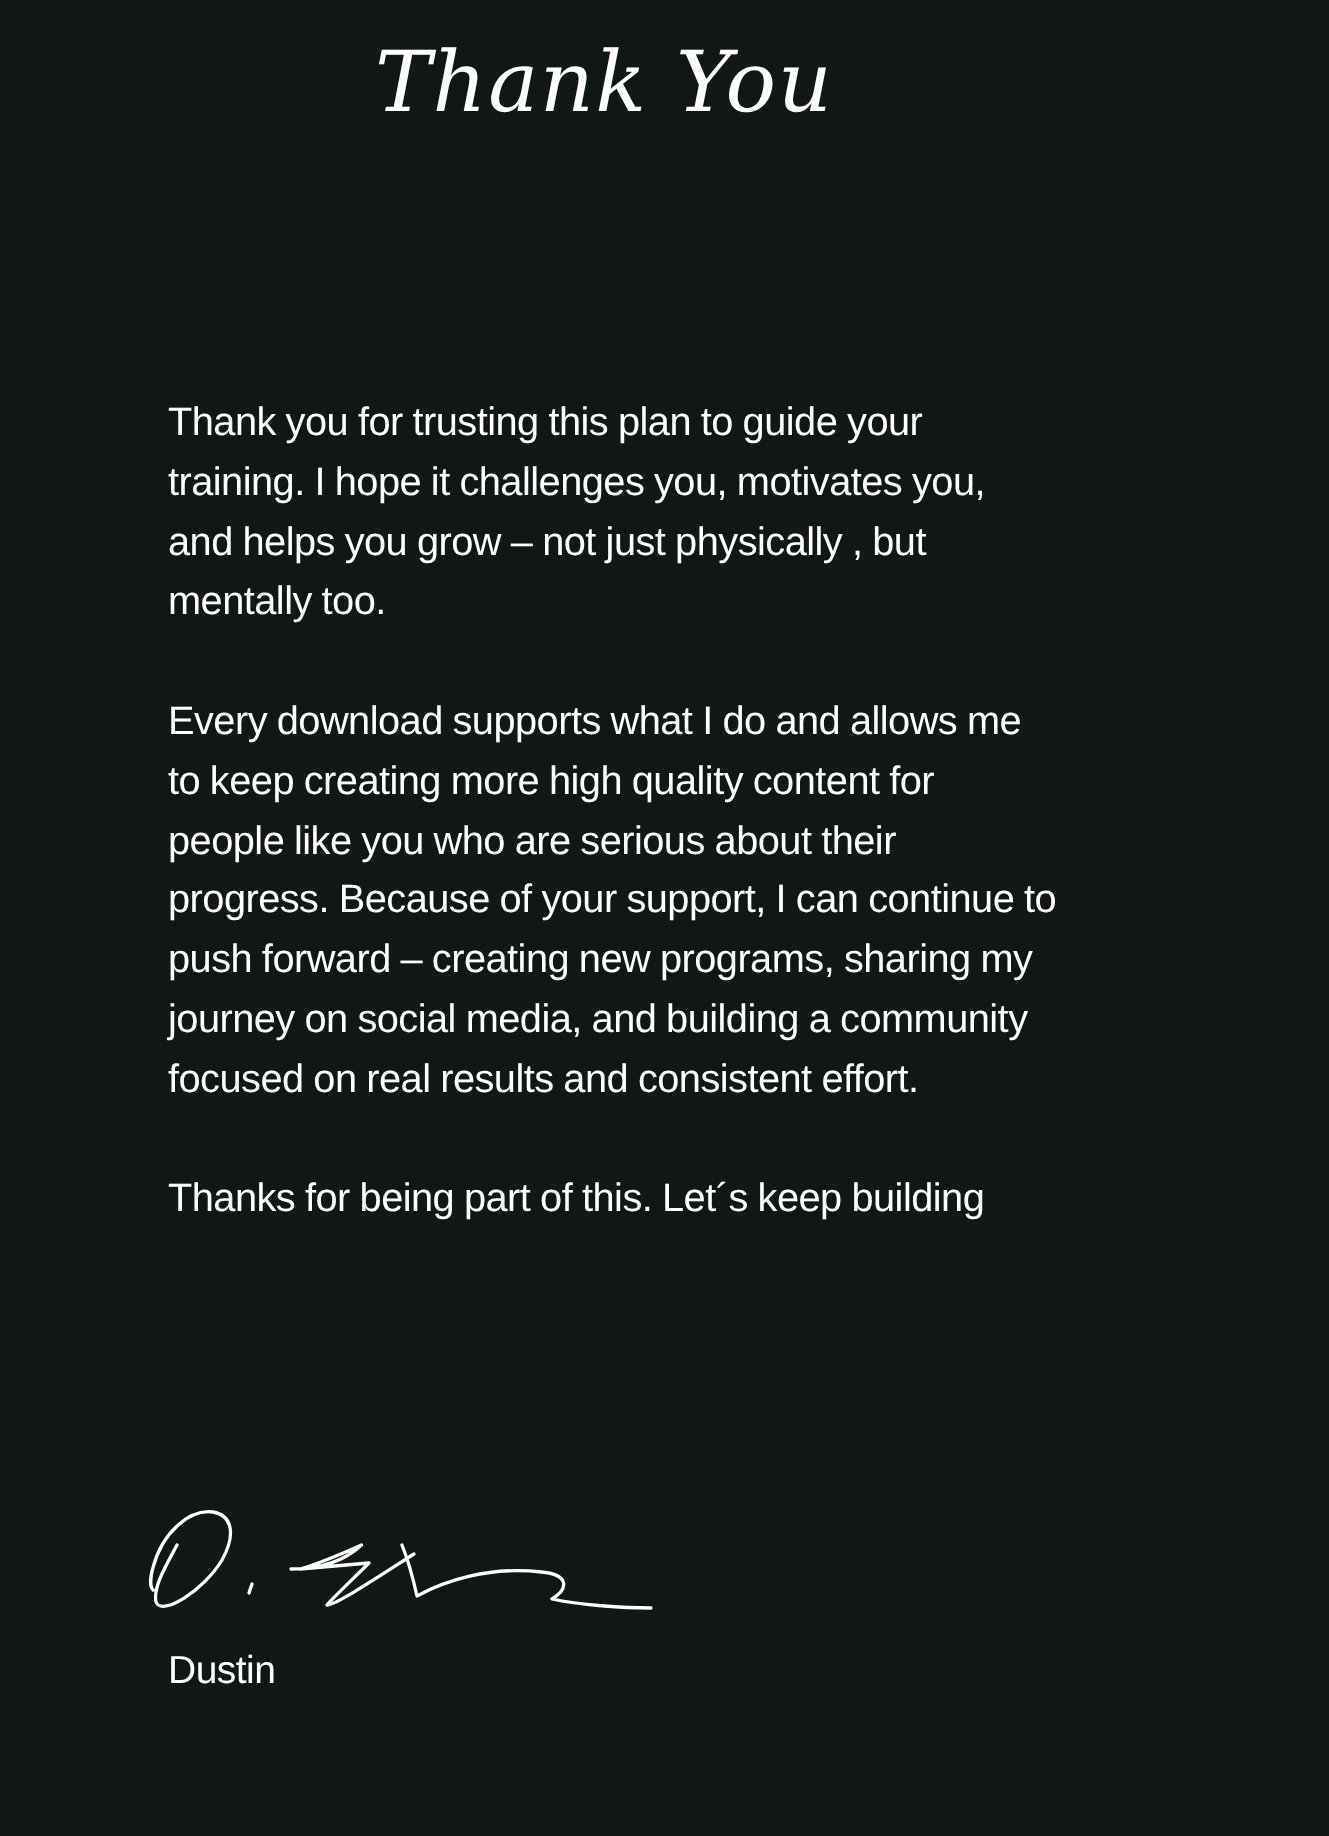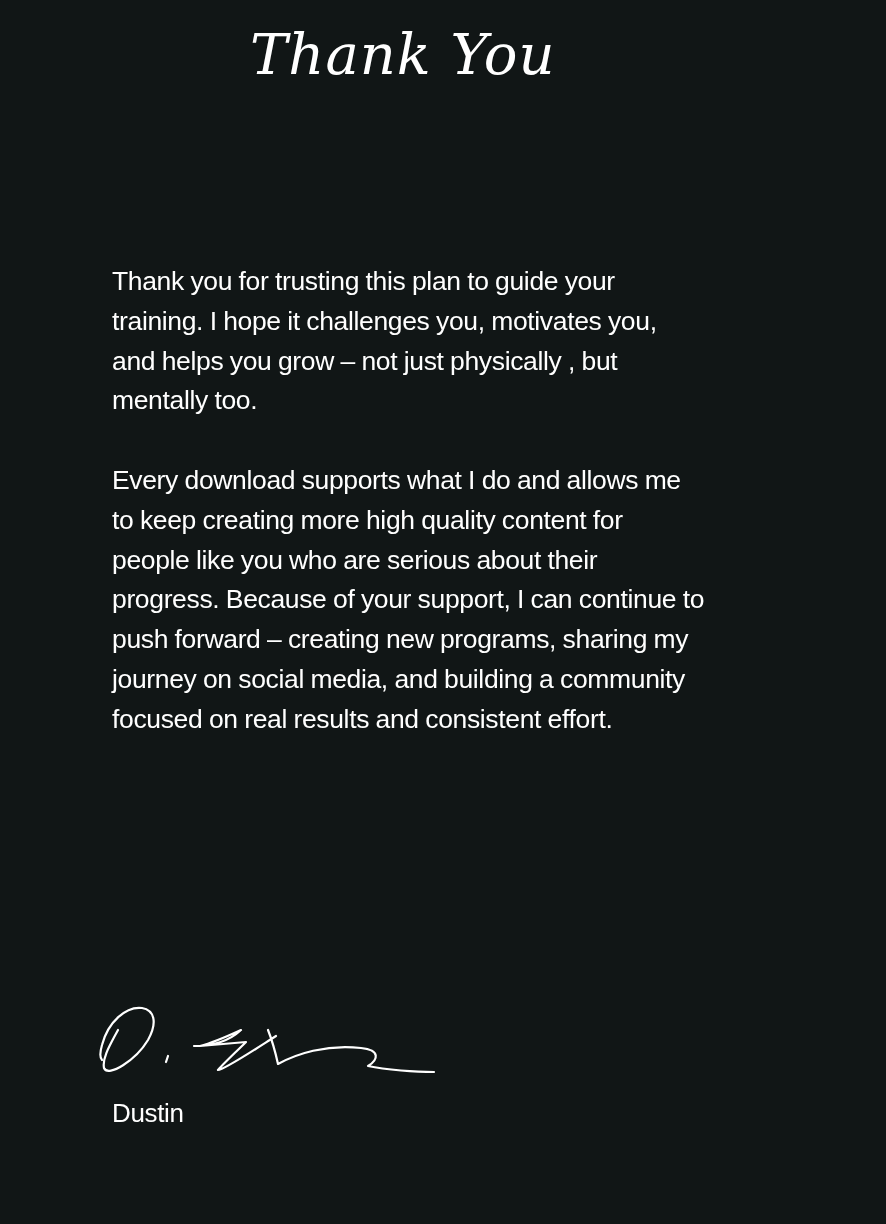--- a/index.html
+++ b/index.html
@@ -70,20 +70,21 @@
 training. I hope it challenges you, motivates you,
 and helps you grow – not just physically , but
 mentally too.</p>
   <p class="para">Every download supports what I do and allows me
 to keep creating more high quality content for
 people like you who are serious about their
 progress. Because of your support, I can continue to
 push forward – creating new programs, sharing my
 journey on social media, and building a community
 focused on real results and consistent effort.</p>
+  <p class="para">Thanks for being part of this. Let´s keep building</p>
 </div>
 
 <div class="signature">
   <svg viewBox="0 0 340 85" fill="none" stroke="#ffffff" stroke-width="2.2" stroke-linecap="round" stroke-linejoin="round">
 
     <path d="M22 30 C 14 45, 6 58, 8 68 C 12 78, 40 60, 52 40 C 62 22, 58 10, 46 8 C 30 6, 12 22, 6 45 C 4 52, 4 58, 6 60"></path>
 
     <path d="M72 56 L 70 62"></path>
 
     <path d="M98 46 C 110 46, 130 44, 145 30 C 132 36, 112 44, 104 46 L 150 42 C 140 52, 125 66, 122 70 C 128 70, 155 52, 180 36"></path>

